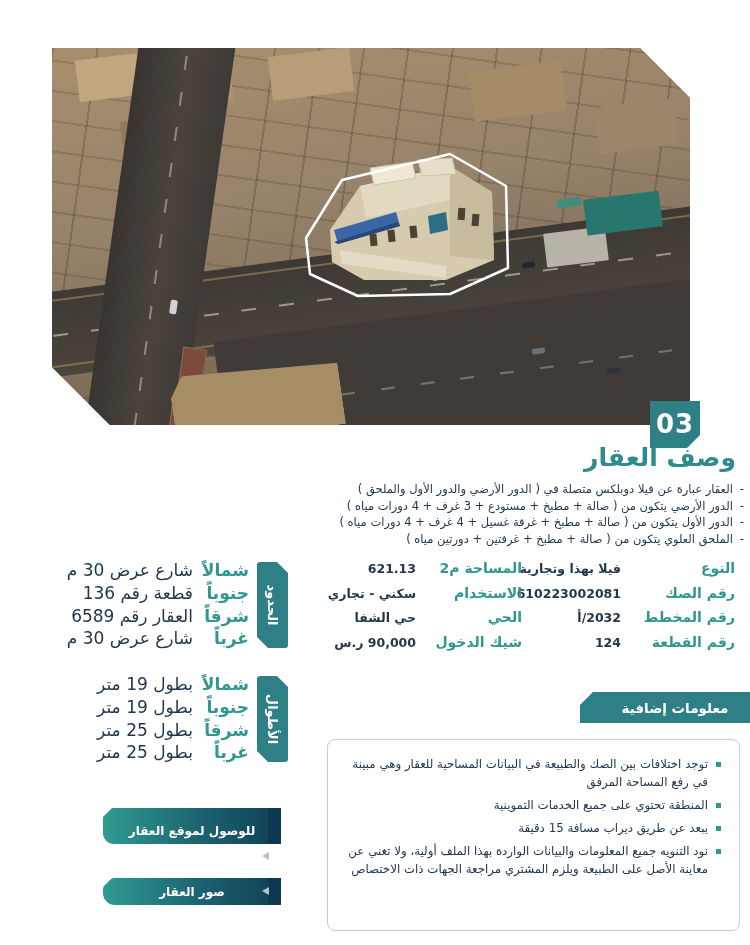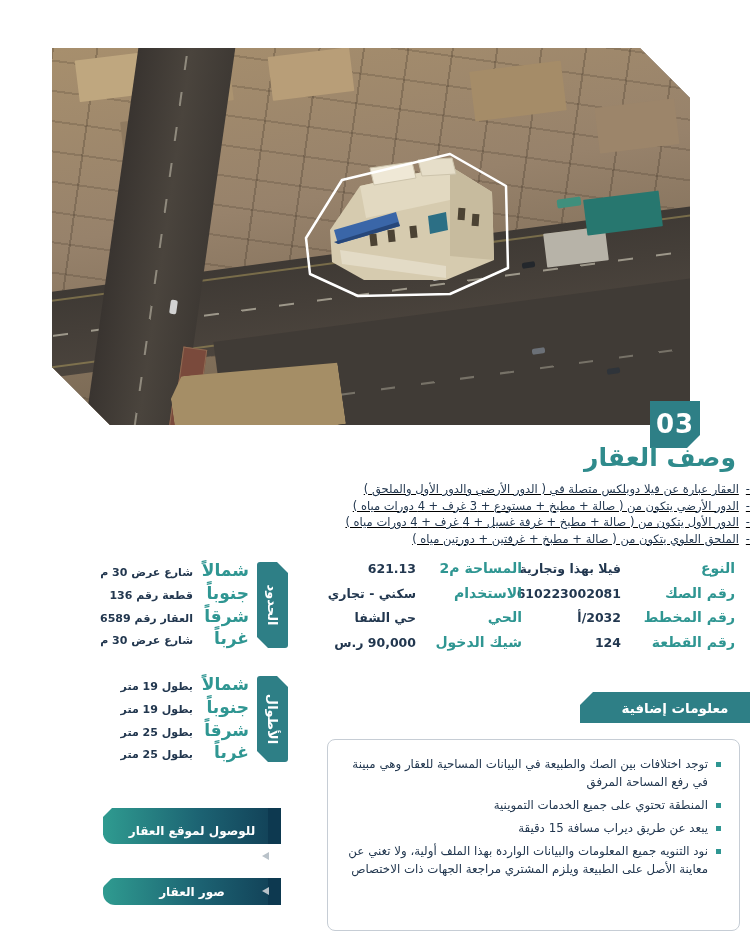--- a/index.html
+++ b/index.html
@@ -62,21 +62,21 @@
     background:var(--accent-teal);
     clip-path:polygon(0 0,100% 0,100% calc(100% - 13px),calc(100% - 13px) 100%,0 100%);
     color:#fff;font-size:26px;font-weight:bold;line-height:47px;text-align:center;
     letter-spacing:1px;direction:ltr;
   }
   
   .section-title{
     position:absolute;right:14px;top:443px;
     color:var(--heading-teal);font-size:25px;font-weight:bold;
   }
-  .desc{position:absolute;right:0;top:481px;width:600px;text-decoration:underline;}
+  .desc{position:absolute;right:6px;top:481px;width:600px;}
   .d-item{display:flex;gap:7px;color:var(--dark-text);
     font-size:11.5px;line-height:16.5px;justify-content:flex-start;}
   .d-item::before{content:"-";color:var(--dark-text);}
   
   .details{position:absolute;top:560px;}
   .details-primary{right:15px;}
   .details-secondary{right:228px;}
   .det-row{display:flex;align-items:baseline;height:24.5px;column-gap:14px;}
   .det-label{color:var(--label-teal);font-weight:bold;font-size:14px;white-space:nowrap;}
   .details-primary .det-label{width:100px;}
@@ -89,21 +89,21 @@
   .side-boundaries{top:560px;}
   .side-lengths{top:674px;}
   .tab{width:31px;height:86px;margin-top:2px;background:var(--accent-teal);position:relative;flex:none;
     clip-path:polygon(0 0,calc(100% - 11px) 0,100% 11px,100% 100%,11px 100%,0 calc(100% - 11px));
     border-radius:3px;}
   .tab span{position:absolute;inset:0;display:flex;align-items:center;justify-content:center;
     transform:rotate(90deg);color:#fff;font-size:13px;font-weight:bold;white-space:nowrap;}
   .side-rows{flex:1;display:flex;flex-direction:column;}
   .side-row{display:flex;align-items:baseline;height:22.8px;column-gap:10px;}
   .side-label{width:46px;color:var(--label-teal);font-weight:bold;font-size:17px;white-space:nowrap;}
-  .side-value{flex:1;color:var(--dark-text);font-size:11px;font-weight:700;text-align:right;white-space:nowrap;}
+  .side-value{flex:1;color:var(--dark-text);font-size:17px;font-weight:400;text-align:right;white-space:nowrap;}
   
   .extra-banner{
     position:absolute;left:580px;top:692px;width:190px;height:31px;
     background:var(--accent-teal);color:#fff;
     clip-path:polygon(13px 0,100% 0,100% 100%,0 100%,0 13px);
     display:flex;align-items:center;justify-content:center;
     font-size:13.5px;font-weight:bold;
   }
   .extra-box{
     position:absolute;left:327px;top:739px;width:413px;height:192px;

